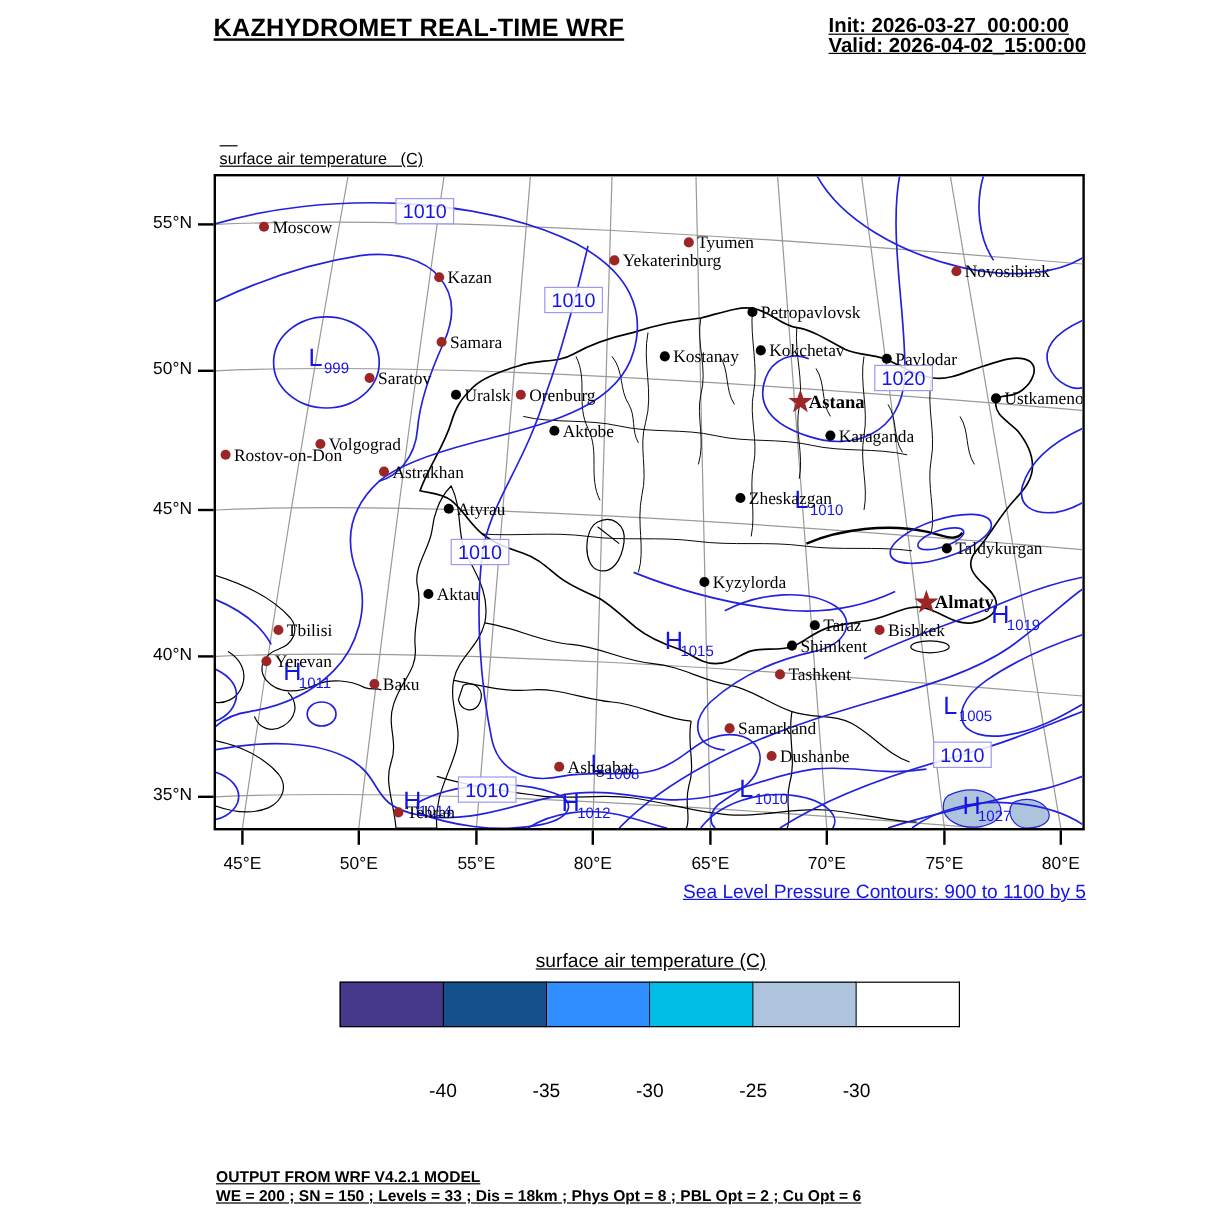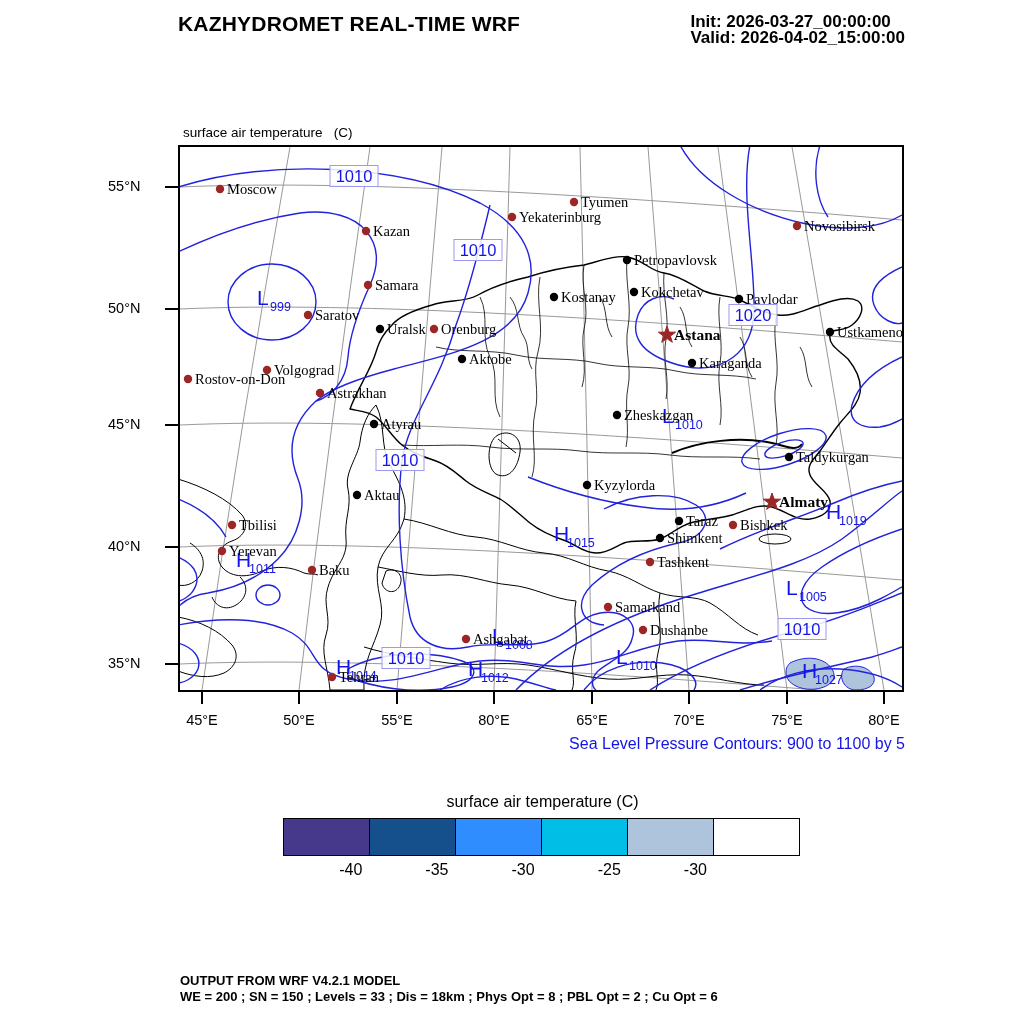--- a/index.html
+++ b/index.html
@@ -1,34 +1,34 @@
 <!DOCTYPE html>
 <html style="--blue: #1414e6;"><head>
 <meta charset="utf-8">
 <style>
   html,body{margin:0;padding:0;background:#fff;}
   #stage{position:relative;width:1024px;height:1024px;background:#ffffff;overflow:hidden;
          font-family:"Liberation Sans",sans-serif;color:#000;}
-  .abs{position:absolute;}
+  .abs{position:absolute;text-decoration:underline;}
   #title{left:178px;top:12px;font-size:21px;font-weight:700;letter-spacing:.2px;}
   #init-valid{right:119px;top:14px;font-size:17px;font-weight:700;line-height:16px;}
   #field-labels{left:183px;top:90px;font-size:13.5px;line-height:17px;white-space:pre;}
   #map-frame{left:178px;top:145px;width:722px;height:543px;border:2px solid #000;box-sizing:content-box;background:#fff;}
   #map-frame svg{display:block;}
   #lat-axis .tickline{position:absolute;width:13px;height:1.6px;background:#000;}
-  #lat-axis .ticklabel{position:absolute;width:52px;font-size:14.5px;}
+  #lat-axis .ticklabel{position:absolute;width:52px;text-align:right;font-size:14.5px;}
   #lon-axis .tickline{position:absolute;width:1.6px;height:12px;background:#000;}
   #lon-axis .ticklabel{position:absolute;width:60px;text-align:center;font-size:14.5px;}
   #caption{left:375px;top:735px;width:530px;text-align:right;font-size:16px;}
   #cbar-title{left:283px;top:793px;width:519px;text-align:center;font-size:16px;}
   #colorbar{left:283px;top:818px;width:517px;height:38px;display:flex;}
   #colorbar .seg{flex:1 1 0;border:1px solid #000;border-left-width:0;}
   #colorbar .seg:first-child{border-left-width:1px;}
   #cbar-ticks{left:283px;top:861px;width:517px;height:20px;}
-  #cbar-ticks .cl{position:absolute;width:60px;margin-left:-30px;text-align:left;font-size:16px;}
+  #cbar-ticks .cl{position:absolute;width:60px;margin-left:-30px;text-align:center;font-size:16px;margin-top:40px;}
   #footer{left:180px;top:973px;font-size:13px;font-weight:700;line-height:16px;}
   .blue{color:var(--blue);}
 </style>
 </head>
 <body>
 
 <div id="stage">
 
   <div id="title" class="abs">KAZHYDROMET REAL-TIME WRF</div>
 

